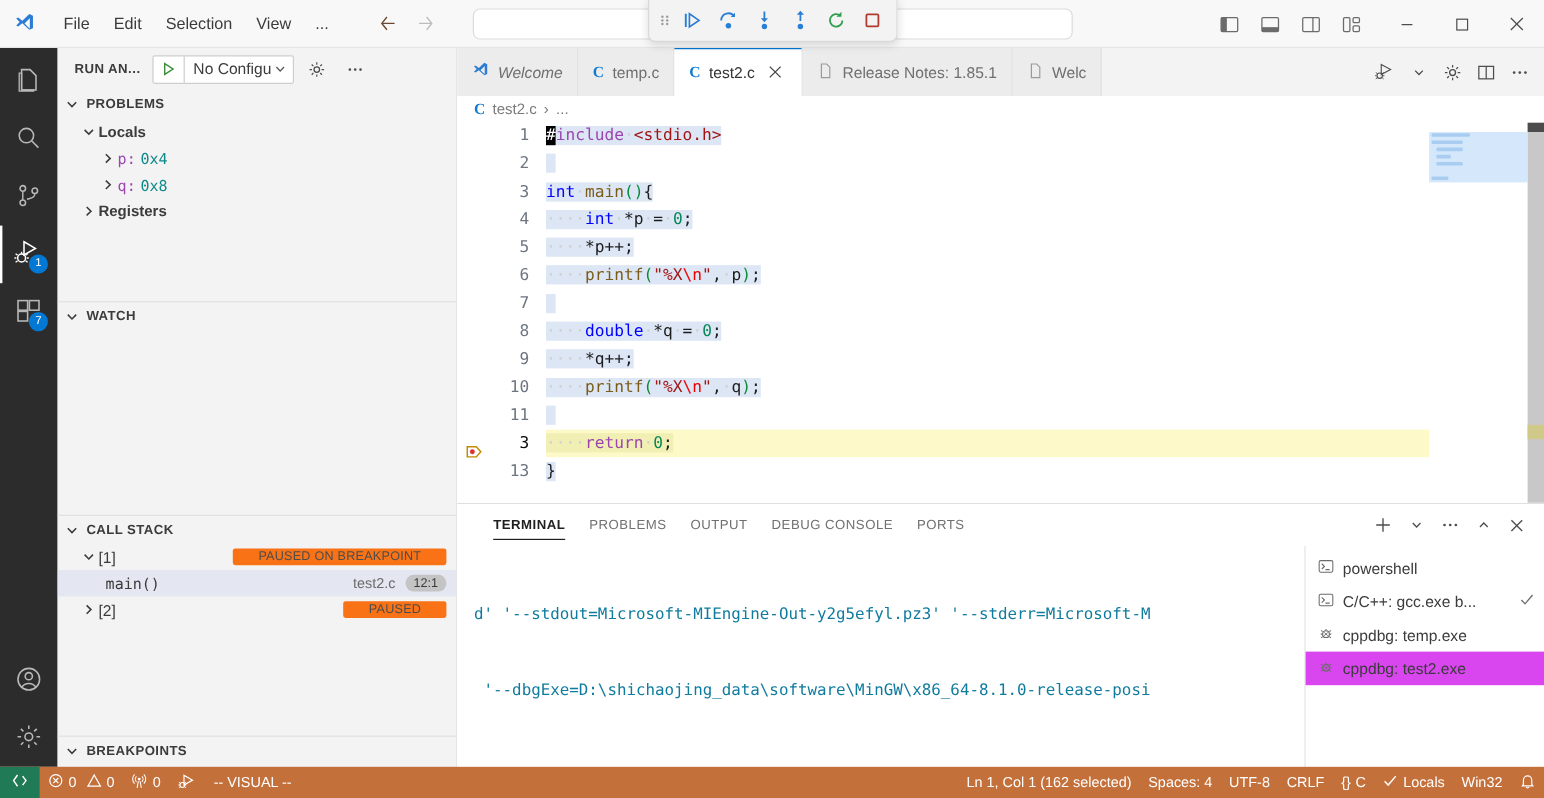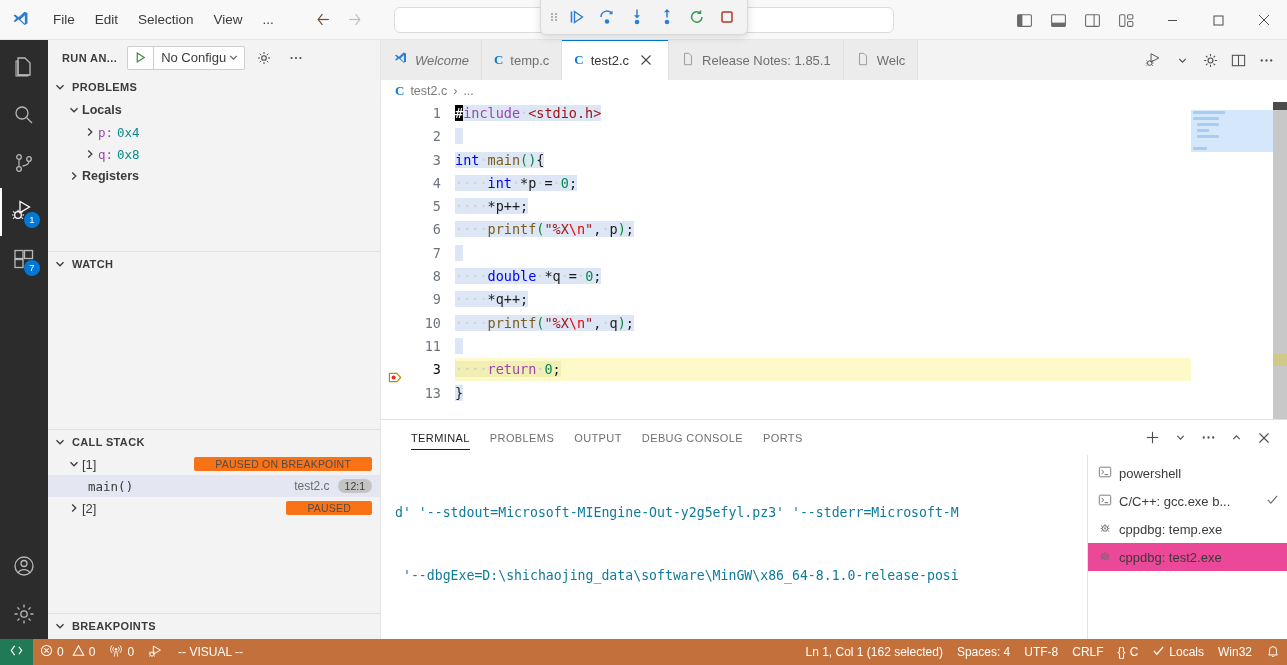--- a/index.html
+++ b/index.html
@@ -159,33 +159,33 @@
   .ovr-top { position: absolute; right: 0; top: 0; width: 14px; height: 8px; background: #4c4c4c; }
 
   
   .panel { height: 220px; flex: none; background: #ffffff; border-top: 1px solid #e0e0e0; display: flex; flex-direction: column; }
   .panel-head { height: 35px; display: flex; align-items: center; flex: none; padding-left: 20px; }
   .panel-tabs { display: flex; align-items: stretch; height: 35px; gap: 0; }
   .p-tab {
     display: flex; align-items: center; padding: 0 10px; font-size: 11px; letter-spacing: .4px;
     color: #707070; text-transform: uppercase; position: relative;
   }
-  .p-tab.active { color: #1f1f1f; }
+  .p-tab.active { color: #1f1f1f; font-weight: bold; }
   .p-tab.active::after { content: ''; position: absolute; left: 10px; right: 10px; bottom: 5px; height: 1px; background: #1f1f1f; }
   .panel-actions { margin-left: auto; display: flex; align-items: center; gap: 2px; padding-right: 10px; }
   .pa-btn { width: 26px; height: 26px; display: flex; align-items: center; justify-content: center; border-radius: 4px; }
   .panel-body { flex: 1; display: flex; min-height: 0; }
   .term-out {
     flex: 1; padding: 5px 0 0 14px; overflow: hidden;
     font-family: "DejaVu Sans Mono", monospace; font-size: 13.2px; line-height: 21px;
     color: #0f7b9e; white-space: pre; min-width: 0;
   }
   .term-list { width: 200px; flex: none; border-left: 1px solid #e4e4e4; padding-top: 4px; }
   .term-item { height: 28px; display: flex; align-items: center; gap: 7px; padding: 0 8px 0 10px; font-size: 13px; color: #3b3b3b; white-space: nowrap; }
-  .term-item.selected { background: #ec4899; }
+  .term-item.selected { background: #d946ef; }
   .term-check { margin-left: auto; }
 
   
   .statusbar {
     height: 26px; background: #c4703b; color: #ffffff; display: flex; align-items: center;
     flex: none; font-size: 12px;
   }
   .sb-remote { background: #1f7a55; height: 26px; display: flex; align-items: center; padding: 0 9px; }
   .sb-seg { display: flex; align-items: center; gap: 4px; padding: 0 7px; height: 26px; }
   .sb-right { margin-left: auto; display: flex; align-items: center; }

